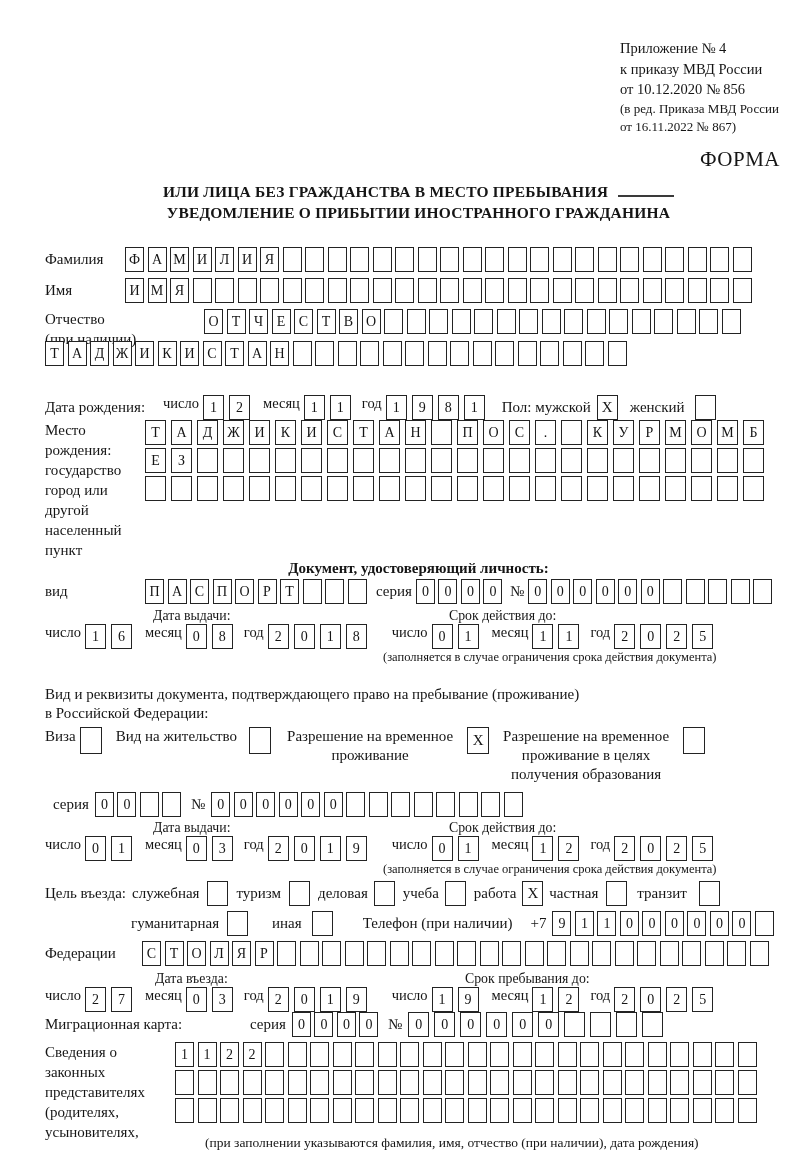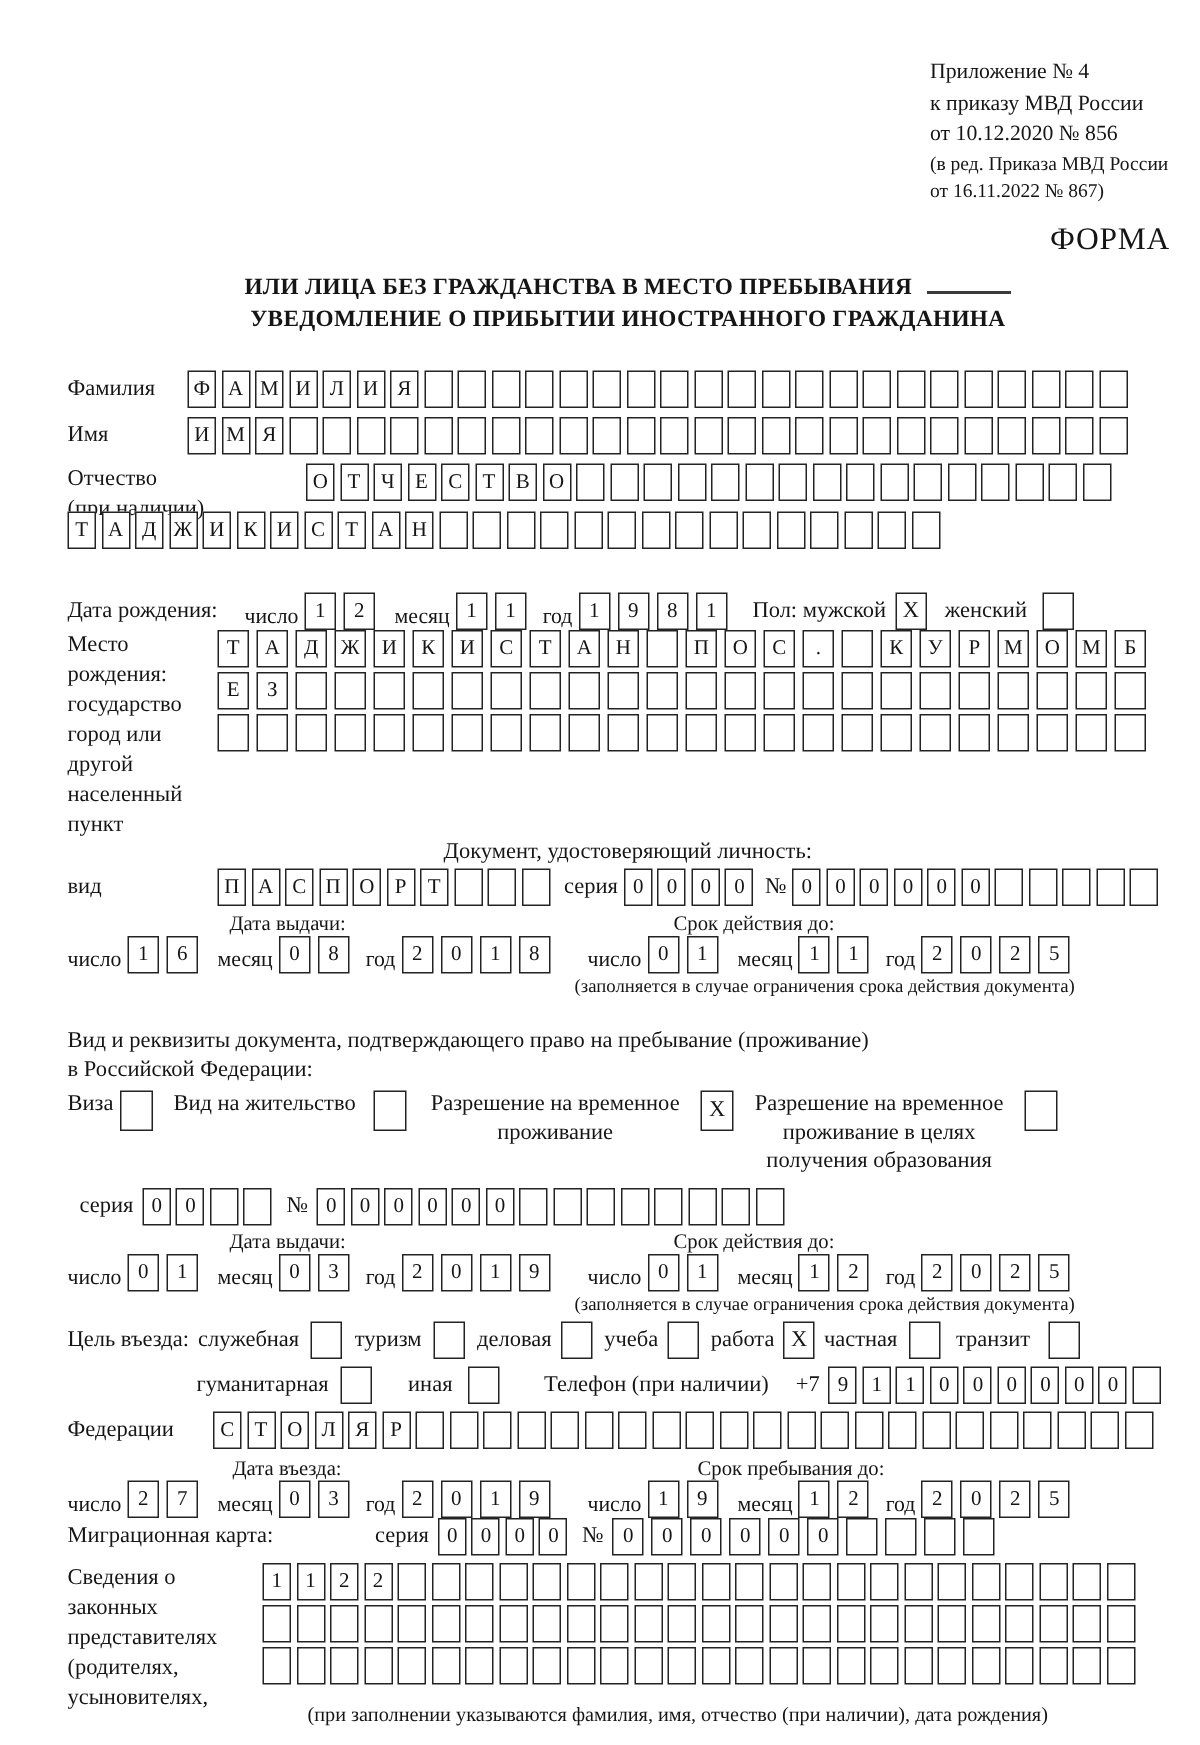--- a/index.html
+++ b/index.html
@@ -31,28 +31,28 @@
   .cells{display:flex;flex:none}
   .cell{flex:none;width:19px;height:25px;border:1.6px solid #232323;margin-right:3.5px;display:inline-flex;align-items:center;justify-content:center;font-size:14px;background:#fff}
   .wide .cell{width:21px;margin-right:5px}
   .cellcol{display:flex;flex-direction:column;gap:3px}
 
   
   .cb{flex:none;width:21px;height:25px;border:1.7px solid #232323;display:inline-flex;align-items:center;justify-content:center;font-size:15px;background:#fff}
   .cbl{width:22px;height:27px}
 
   
-  .dg{display:inline-flex;align-items:flex-end;flex:none}
+  .dg{display:inline-flex;align-items:flex-start;flex:none}
 
   
   .heads{position:relative;height:15px;font-size:13.8px;line-height:15px}
   .heads span{position:absolute;white-space:nowrap}
   .fnote{font-size:12.5px;line-height:14px;margin-left:338px;white-space:nowrap}
 
-  .docheader{text-align:center;font-weight:normal;font-size:15px;line-height:17px;margin-top:0}
+  .docheader{text-align:center;font-weight:bold;font-size:15px;line-height:17px;margin-top:0}
   .intro{font-size:15px;line-height:19px}
   .optlines{display:flex;flex-direction:column;align-items:center;font-size:15px;line-height:19px;flex:none}
   .ml4{margin-left:4px}.ml6{margin-left:6px}.ml8{margin-left:8px}.ml10{margin-left:10px}.ml12{margin-left:12px}
   .ml14{margin-left:14px}.ml16{margin-left:16px}.ml18{margin-left:18px}.ml20{margin-left:20px}.ml24{margin-left:24px}
   .ml30{margin-left:30px}.ml40{margin-left:40px}.ml86{margin-left:86px}
   .legnote{font-size:13.5px;margin-top:12px;margin-left:30px;white-space:nowrap}
 </style>
 </head>
 <body>
 

